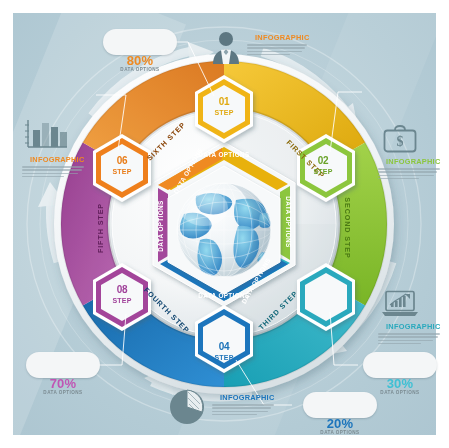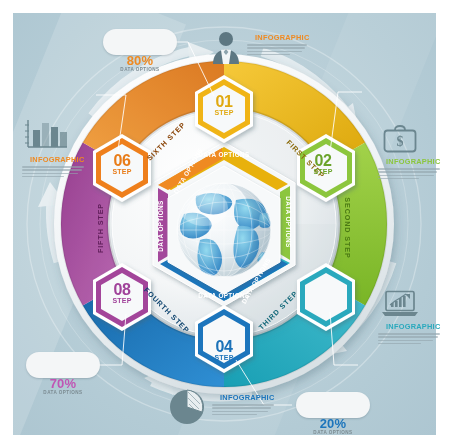--- a/index.html
+++ b/index.html
@@ -17,21 +17,21 @@
         height:26px;width:74px;}
   .pill .pct{font-size:13px;font-weight:bold;line-height:10px;letter-spacing:.2px;margin-top:45px;}
   .pill .sub{font-size:4.6px;font-weight:bold;color:#7b8b92;letter-spacing:.45px;line-height:6px;margin-top:1px;}
   
   .info{position:absolute;width:78px;}
   .info .ttl{font-size:7.4px;font-weight:bold;letter-spacing:.25px;padding-left:8px;}
   .info .bd{margin-top:2px;}
   .info .bd span{display:block;height:1.6px;background:#93a5ac;opacity:.62;margin-bottom:1.7px;border-radius:1px;}
   .icn{display:block;}
   .hexlabel{position:absolute;text-align:center;color:#fff;}
-  .hexnum{font-size:16px;font-weight:bold;line-height:14px;letter-spacing:-.3px;}
+  .hexnum{font-size:10px;font-weight:bold;line-height:14px;letter-spacing:-.3px;}
   .hexsub{font-size:7px;font-weight:bold;line-height:7px;letter-spacing:.2px;}
   .ringtxt{font-size:7.2px;font-weight:bold;letter-spacing:.9px;}
 </style>
 </head>
 <body>
 
 <div id="stage">
 
   <div class="bg"></div>
   <div class="bgsheen">
@@ -276,21 +276,25 @@
   </div>
   <div class="hexlabel" style="left:93px;top:154px;width:58px;">
     <div class="hexnum" style="color:#e87c18">06</div>
     <div class="hexsub" style="color:#e87c18">STEP</div>
   </div>
 
   <div class="pill" style="left:103px;top:29px;">
     <div class="pct" style="color:#ef8a22">80%</div>
     <div class="sub">DATA OPTIONS</div>
   </div>
-  <div class="pill" style="left:296px;top:392px;">
+  <div class="pill" style="left:363px;top:352px;">
+    <div class="pct" style="color:#3fc0d4">30%</div>
+    <div class="sub">DATA OPTIONS</div>
+  </div>
+  <div class="pill" style="left:303px;top:392px;">
     <div class="pct" style="color:#1c75bc">20%</div>
     <div class="sub">DATA OPTIONS</div>
   </div>
   <div class="pill" style="left:26px;top:352px;">
     <div class="pct" style="color:#c055b4">70%</div>
     <div class="sub">DATA OPTIONS</div>
   </div>
 
   <div class="info" style="left:247px;top:33px;width:60px;">
     <div class="ttl" style="color:#ef8a22">INFOGRAPHIC</div>

